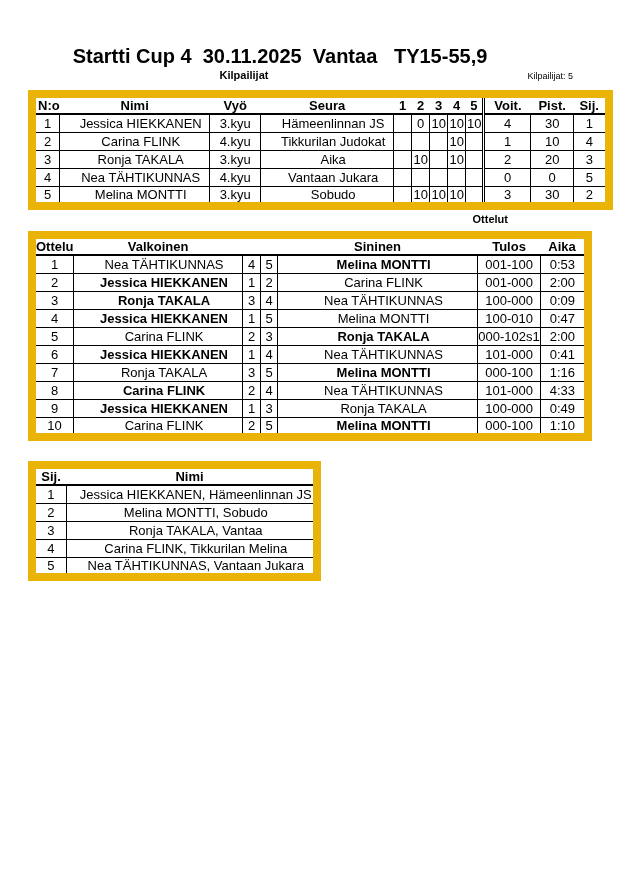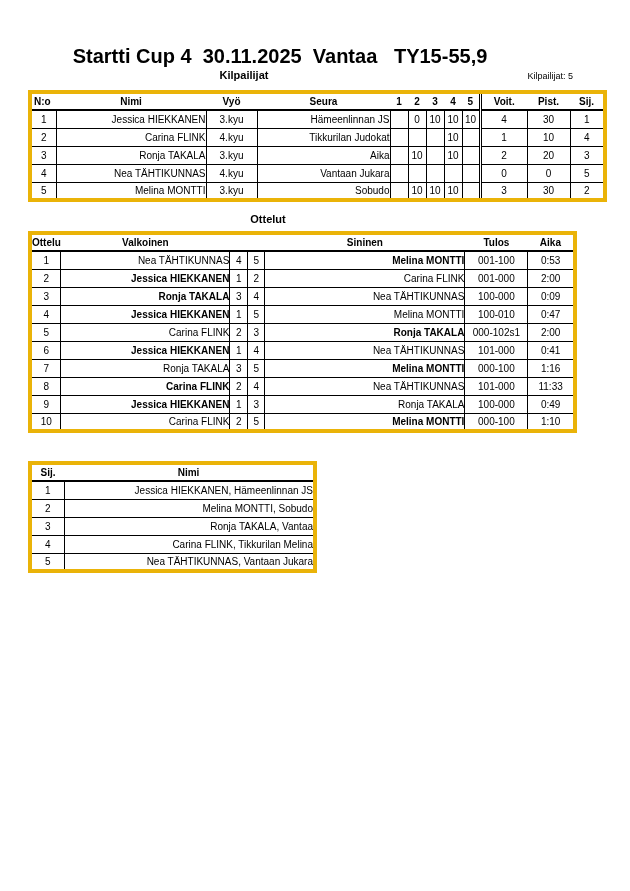--- a/index.html
+++ b/index.html
@@ -28,33 +28,33 @@
     font-size: 11px;
     font-weight: bold;
   }
   .count-label {
     position: absolute;
     top: 71px; right: 57px;
     font-size: 9px;
   }
   .section-heading {
     position: absolute;
-    text-align: center;
+    text-align: right;
     font-size: 11px;
     font-weight: bold;
   }
   #ottelut-heading { top: 213px; left: 28px; width: 480px; }
   #tulokset-heading { top: 442px; left: 28px; width: 290px; }
 
   table {
     position: absolute;
     border-collapse: collapse;
-    border: 4px solid #eab308;
+    border: 8px solid #eab308;
     table-layout: fixed;
-    font-size: 10px;
+    font-size: 13px;
   }
   #kilpailijat-table { top: 90px;  left: 28px; }
   #ottelut-table     { top: 231px; left: 28px; }
   #tulokset-table    { top: 461px; left: 28px; }
 
   th, td {
     height: 18px;
     padding: 0;
     vertical-align: middle;
     white-space: nowrap;
@@ -63,21 +63,21 @@
   }
   thead th {
     border: none;
     border-bottom: 2px solid #000;
     font-weight: bold;
     text-align: center;
   }
   tbody td { border: 1px solid #000; }
   .sep { border-left: 3px double #000 !important; }
   .c { text-align: center; }
-  .l { text-align: right; padding-left: 12px; }
+  .l { text-align: center; padding-left: 12px; }
   .hl { text-align: left; padding-left: 2px; }
   .b { font-weight: bold; }
 </style>
 </head>
 <body>
 
 <div class="page">
 
   <div class="title">Startti Cup 4  30.11.2025  Vantaa   TY15-55,9</div>
   <div class="subtitle">Kilpailijat</div>
@@ -274,21 +274,21 @@
           <td class="c">000-100</td>
           <td class="c">1:16</td>
         </tr>
         <tr>
           <td class="c">8</td>
           <td class="l b">Carina FLINK</td>
           <td class="c">2</td>
           <td class="c">4</td>
           <td class="l">Nea TÄHTIKUNNAS</td>
           <td class="c">101-000</td>
-          <td class="c">11:33</td>
+          <td class="c">4:33</td>
         </tr>
         <tr>
           <td class="c">9</td>
           <td class="l b">Jessica HIEKKANEN</td>
           <td class="c">1</td>
           <td class="c">3</td>
           <td class="l">Ronja TAKALA</td>
           <td class="c">100-000</td>
           <td class="c">0:49</td>
         </tr>

